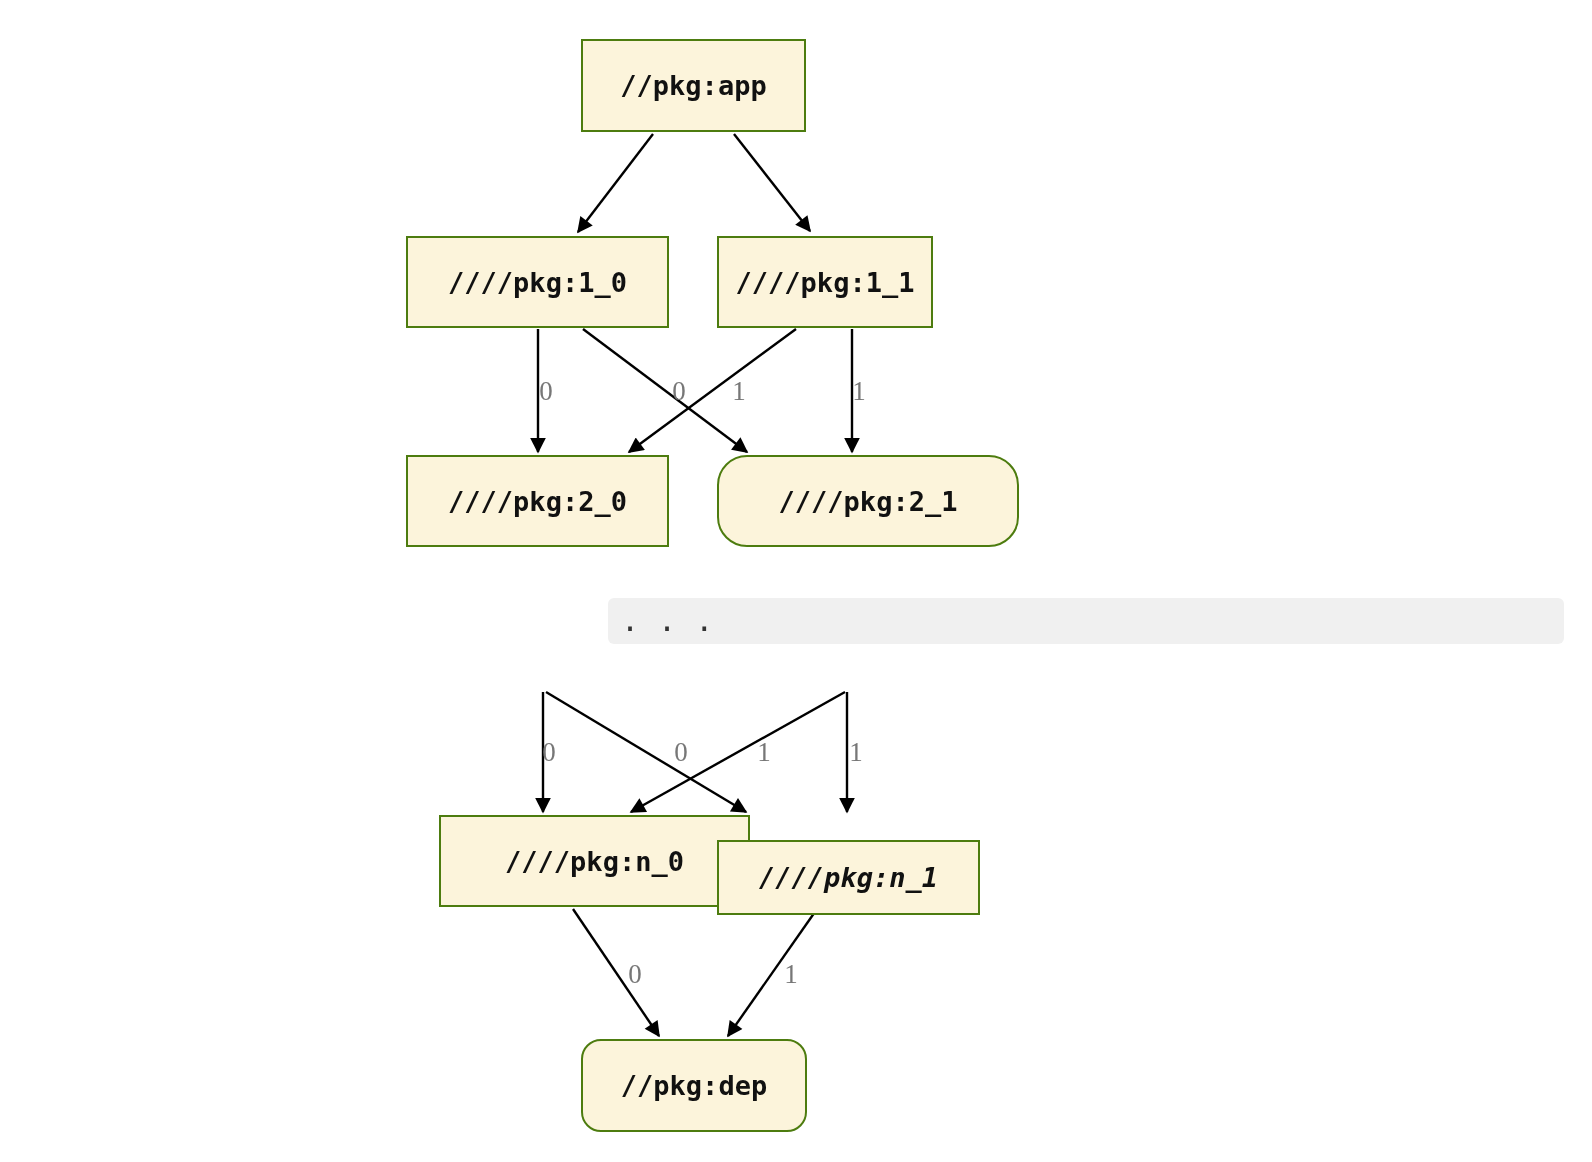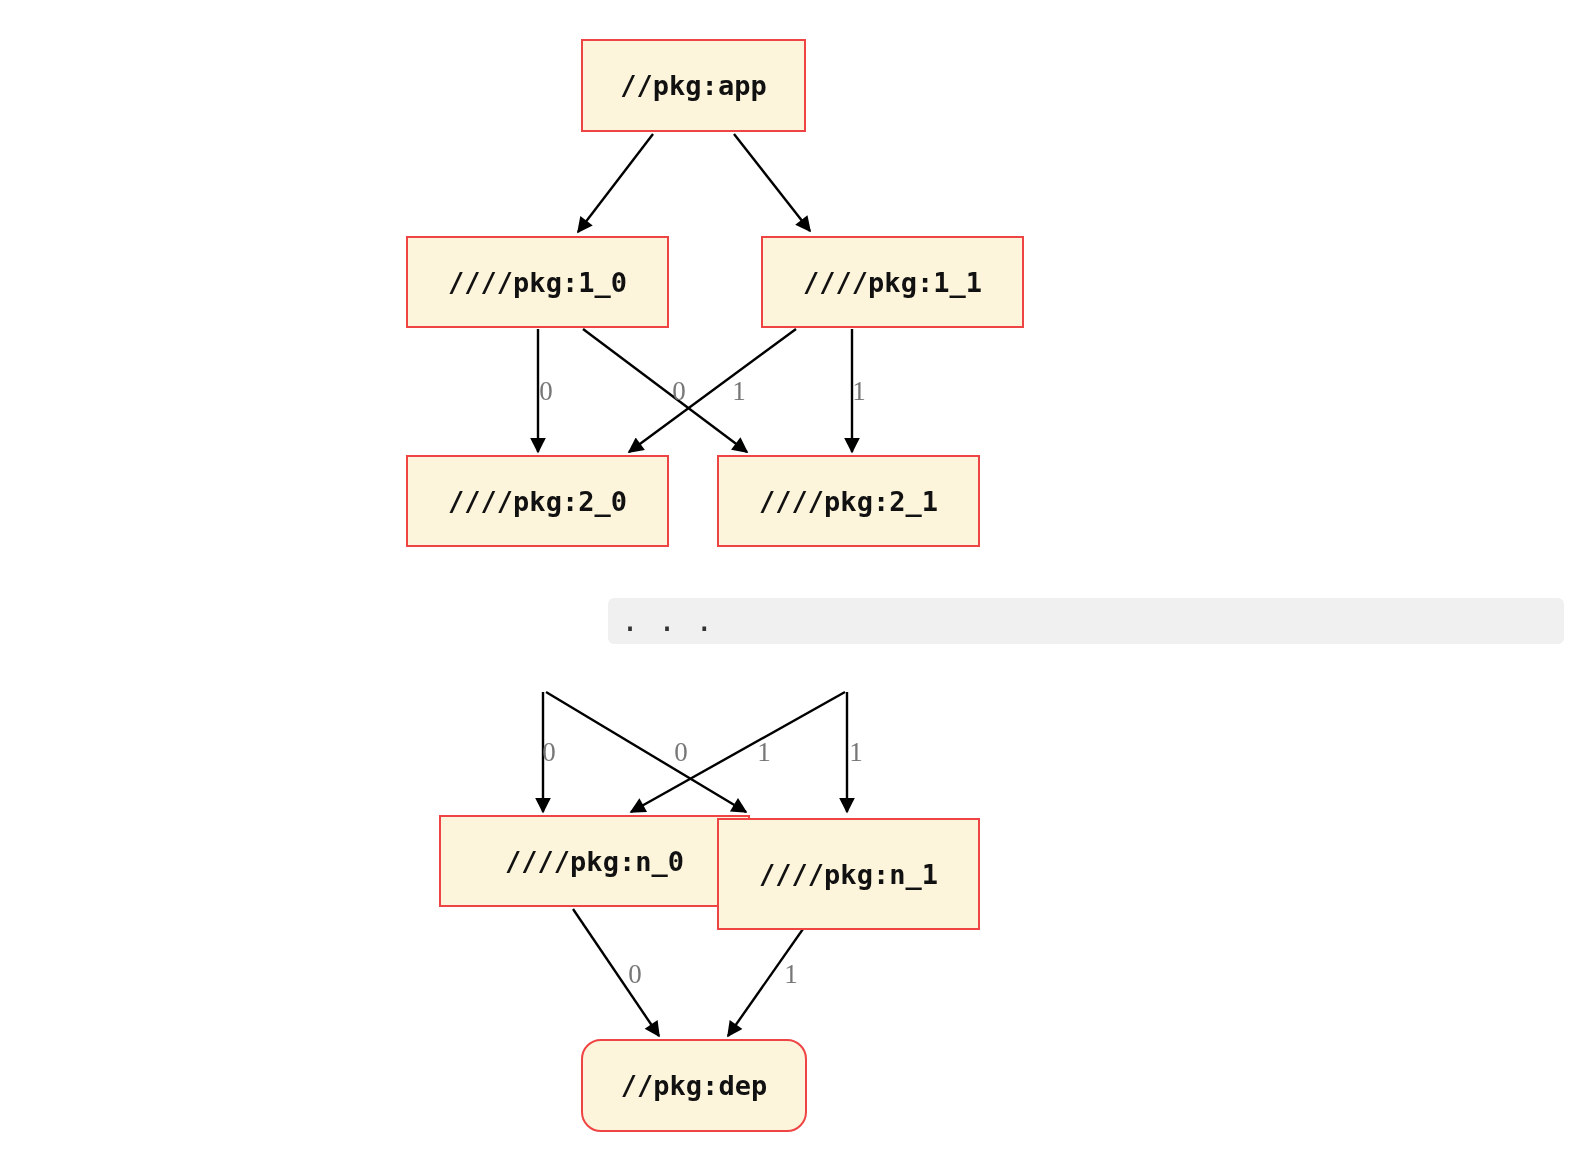--- a/index.html
+++ b/index.html
@@ -23,21 +23,21 @@
     height: 1162px;
   }
   .edges-svg line {
     stroke: #000000;
     stroke-width: 2.4;
   }
   .node {
     position: absolute;
     box-sizing: border-box;
     background: #FCF4DB;
-    border: 2px solid #ef4444;
+    border: 2px solid #4d7c0f;
     display: flex;
     align-items: center;
     justify-content: center;
     font-family: "DejaVu Sans Mono", monospace;
     font-weight: bold;
     font-size: 27px;
     color: #111111;
     white-space: nowrap;
   }
   .elabel {
@@ -64,25 +64,25 @@
     font-size: 30px;
     line-height: 1;
     color: #333333;
     padding: 0 0 8px 13px;
     word-spacing: 1px;
     letter-spacing: 0px;
   }
   
   .n-app  { left: 581px; top: 39px;   width: 225px; height: 93px; }
   .n-1-0  { left: 406px; top: 236px;  width: 263px; height: 92px; text-align: right; }
-  .n-1-1  { left: 717px; top: 236px;  width: 263px; height: 92px; margin-left: 44px; }
+  .n-1-1  { left: 717px; top: 236px;  width: 216px; height: 92px; }
   .n-2-0  { left: 406px; top: 455px;  width: 263px; height: 92px; }
-  .n-2-1  { left: 717px; top: 455px;  width: 263px; height: 92px; }
+  .n-2-1  { left: 717px; top: 455px;  width: 302px; height: 92px; border-radius: 30px; }
   .n-n-0  { left: 406px; top: 815px;  width: 311px; height: 92px; margin-left: 33px; }
-  .n-n-1  { left: 717px; top: 818px;  width: 263px; height: 112px; }
+  .n-n-1  { left: 717px; top: 840px;  width: 263px; height: 75px; font-style: italic; }
   .n-dep  { left: 581px; top: 1039px; width: 226px; height: 93px; border-radius: 20px; }
   
   .el-1-0-2-0 { left: 546px; top: 391px; }
   .el-1-0-2-1 { left: 739px; top: 391px; }
   .el-1-1-2-0 { left: 679px; top: 391px; }
   .el-1-1-2-1 { left: 859px; top: 391px; }
   .el-x-n-0   { left: 549px; top: 752px; }
   .el-x-n-1   { left: 764px; top: 752px; }
   .el-y-n-0   { left: 681px; top: 752px; }
   .el-y-n-1   { left: 856px; top: 752px; }

